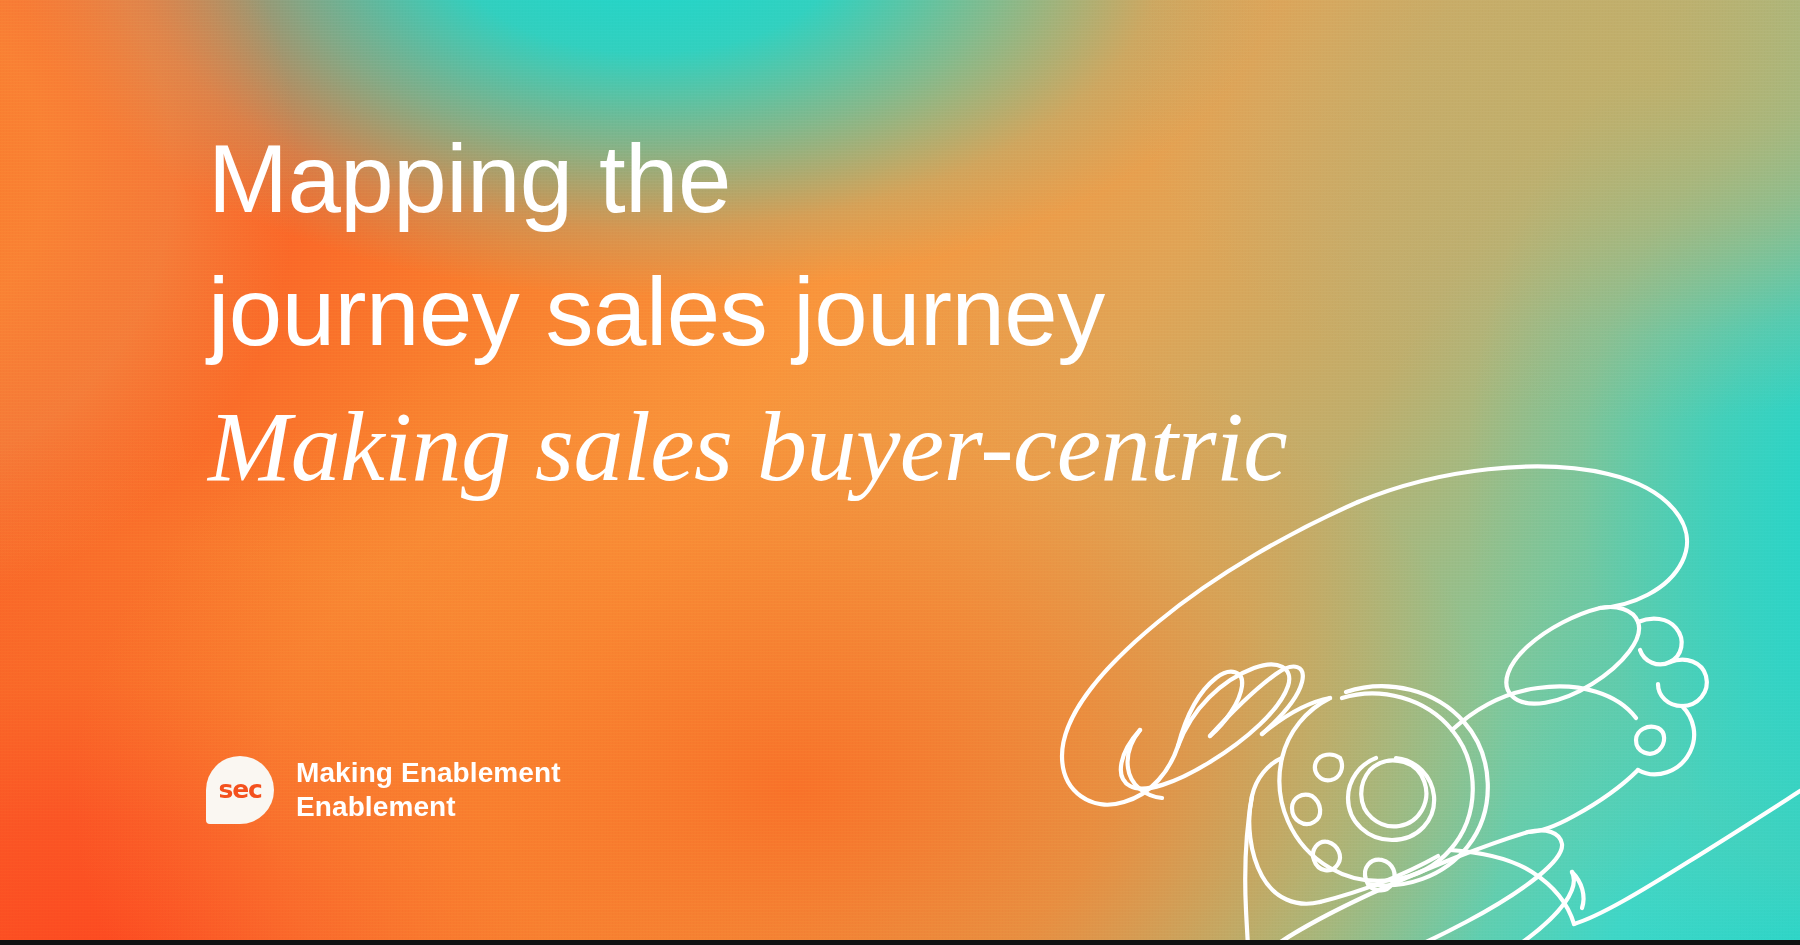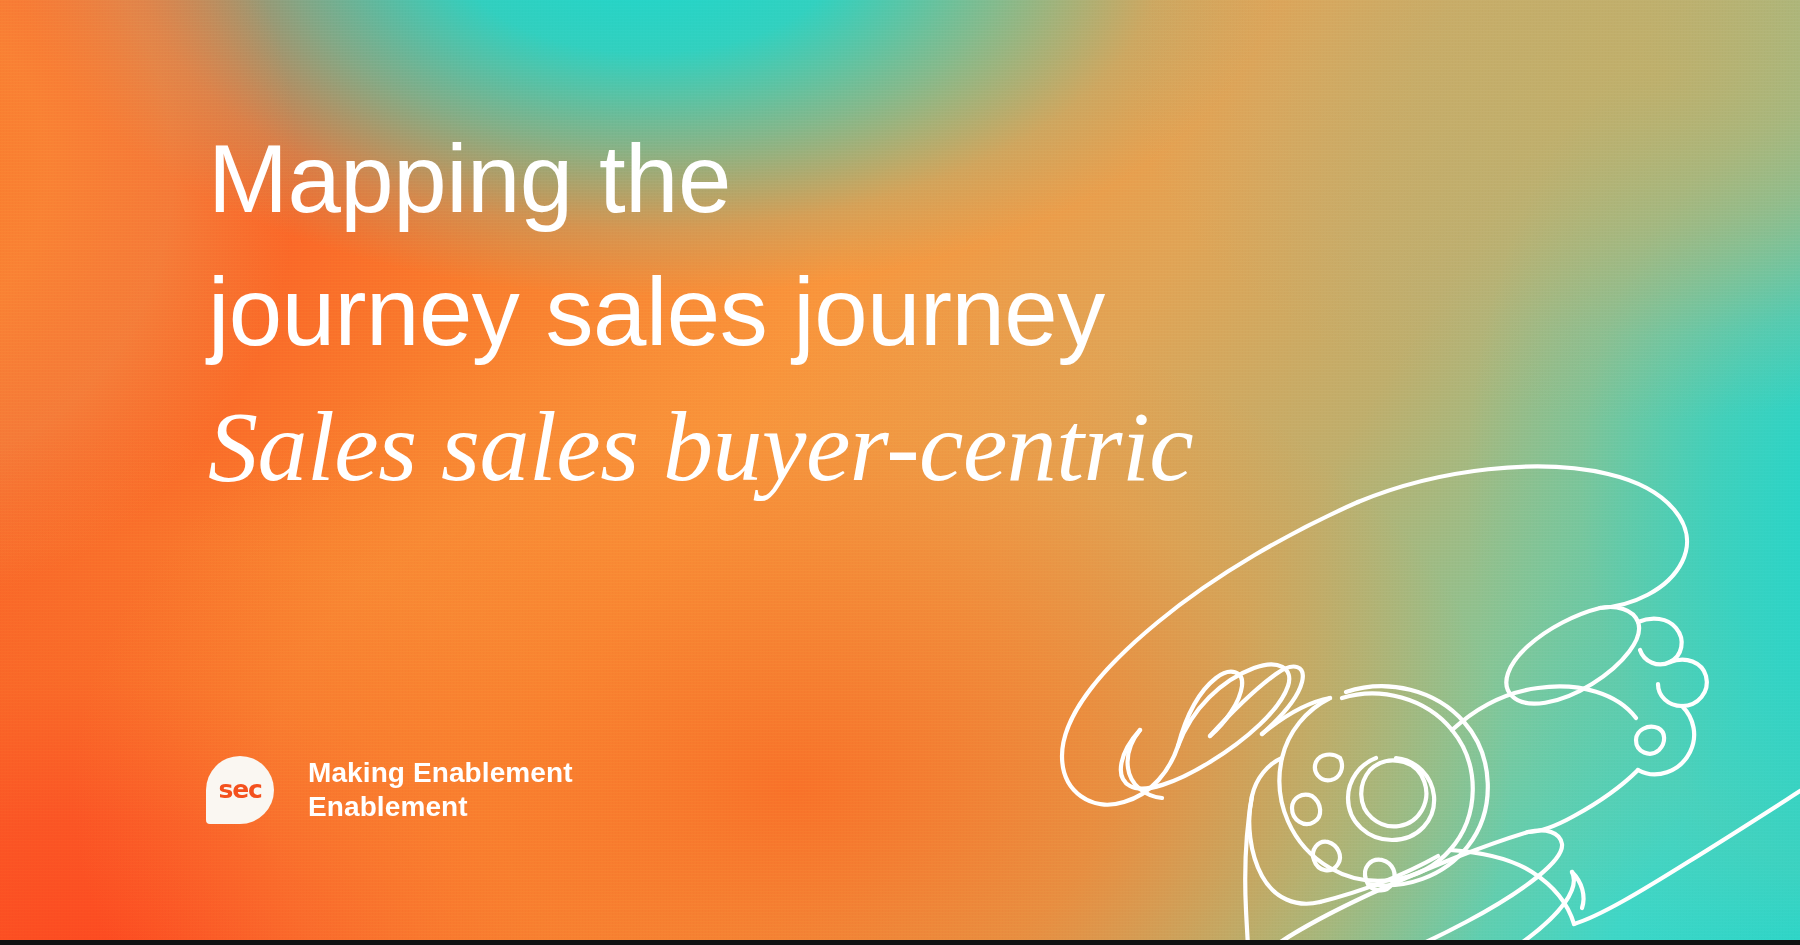--- a/index.html
+++ b/index.html
@@ -153,21 +153,21 @@
     padding-top: 6px;
   }
 
   
   #logo-lockup {
     position: absolute;
     left: 206px;
     top: 756px;
     display: flex;
     align-items: flex-end;
-    gap: 34px;
+    gap: 22px;
   }
   #logo-mark {
     position: relative;
     width: 68px;
     height: 68px;
     background: #FAF7F2;
     border-radius: 50% 50% 50% 4px;
     flex: none;
     display: flex;
     align-items: center;
@@ -277,21 +277,21 @@
 
       <path d="M212,356 C206,390 204,430 206,470 C208,512 212,552 206,580"></path>
       <path d="M206,580 C198,604 176,620 140,634 C96,651 40,672 -10,692
                C-60,712 -110,730 -150,742"></path>
     </svg>
   </div>
 
   <div id="headline-block">
     <div class="headline-line">Mapping the</div>
     <div class="headline-line">journey sales journey</div>
-    <div class="headline-italic">Sales sales buyer-centric</div>
+    <div class="headline-italic">Making sales buyer-centric</div>
   </div>
 
   <div id="logo-lockup">
     <div id="logo-mark">
       <span id="logo-mark-text">sec</span>
     </div>
     <div id="logo-wordmark">
       <span class="wm-line">Making Enablement</span>
       <span class="wm-line">Enablement</span>
     </div>

